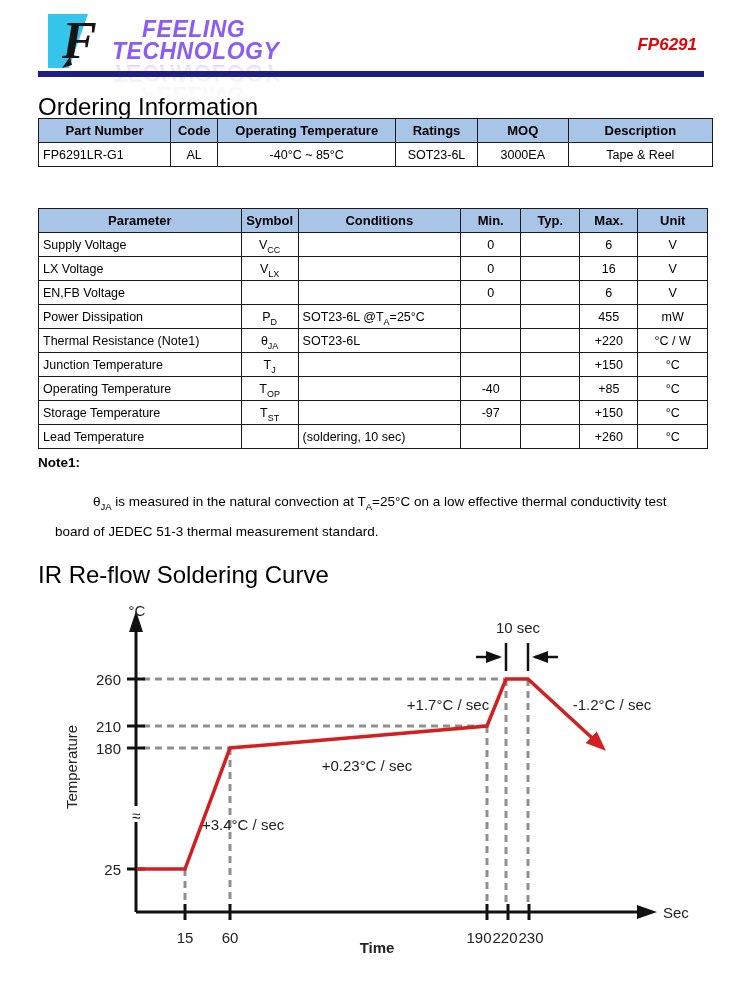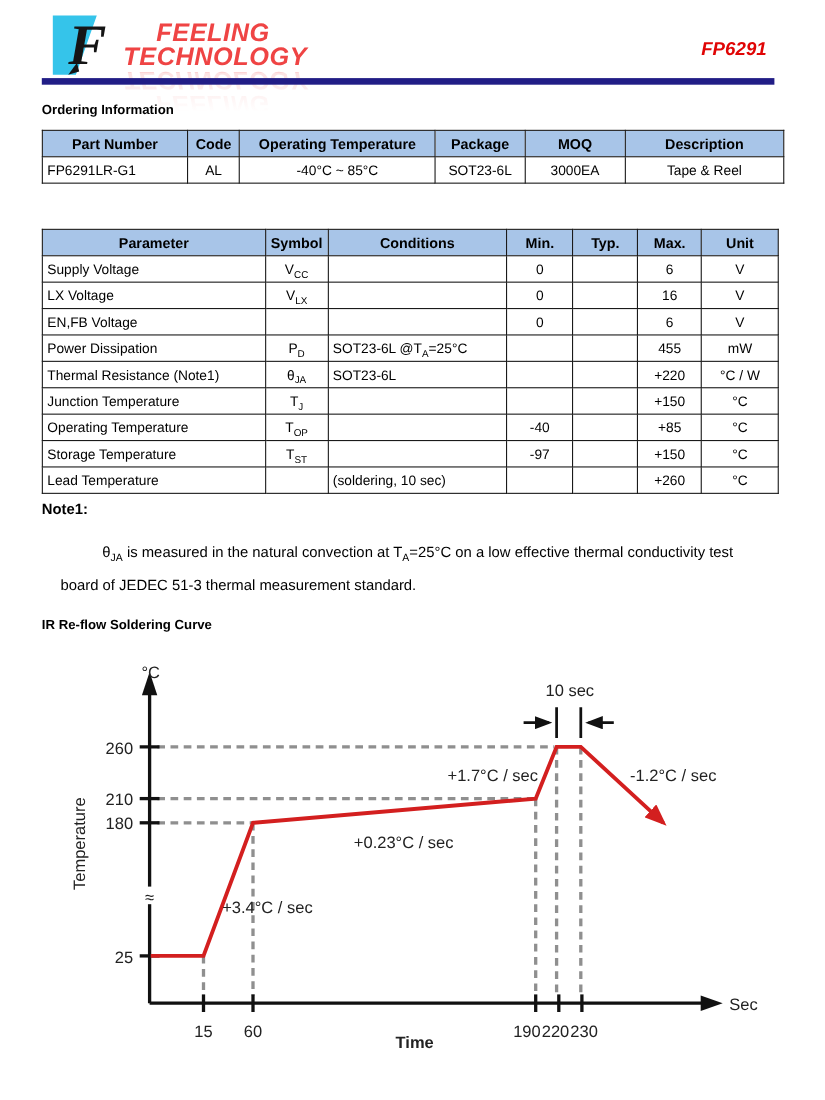--- a/index.html
+++ b/index.html
@@ -2,32 +2,32 @@
 <html><head>
 <meta charset="utf-8">
 <style>
   html,body{margin:0;padding:0;background:#fff;}
   .page{position:relative;width:750px;height:1000px;background:#fff;overflow:hidden;
         font-family:"Liberation Sans",sans-serif;color:#000;}
 
   
   .logo-mark{position:absolute;left:42px;top:13px;}
   .brand{position:absolute;left:112px;top:18px;width:280px;line-height:22px;
-         font-style:italic;font-weight:bold;font-size:23px;color:#ef4444;letter-spacing:.5px;}
+         font-style:italic;font-weight:bold;font-size:23px;color:#8b5cf6;letter-spacing:.5px;}
   .brand .l1{display:block;padding-left:30px;}
   .brand .l2{display:block;}
   .brand.reflection{top:62px;transform:scaleY(-1);opacity:.28;}
   .refl-fade{position:absolute;left:100px;top:66px;width:320px;height:42px;
              background:linear-gradient(to bottom,rgba(255,255,255,.45),#fff 85%);}
   .part-no{position:absolute;left:560px;top:35px;width:137px;text-align:right;
            font-style:italic;font-weight:bold;font-size:17px;color:#e00505;}
   .header-rule{position:absolute;left:38px;top:71px;width:666px;height:6px;background:#211d86;}
 
   
-  h2{position:absolute;margin:0;font-weight:bold;font-size:12px;color:#000;
+  h2{position:absolute;margin:0;font-weight:normal;font-size:24px;color:#000;
      font-family:"Liberation Sans",sans-serif;}
   #ordering-title{left:38px;top:93px;}
   #amr-title{left:38px;top:184px;}
   #reflow-title{left:38px;top:561px;}
 
   
   .tbl{position:absolute;border-collapse:collapse;table-layout:fixed;background:#fff;
        font-size:12.5px;}
   .tbl th,.tbl td{border:1px solid #1a1a1a;height:23px;padding:0 4px;text-align:center;
        overflow:hidden;white-space:nowrap;}
@@ -80,21 +80,21 @@
         <col style="width:26.4%">
       <col style="width:12.1%">
         <col style="width:13.5%">
         <col style="width:21.4%">
     </colgroup>
     <thead>
         <tr>
           <th>Part Number</th>
           <th>Code</th>
           <th>Operating Temperature</th>
-          <th>Package</th>
+          <th>Ratings</th>
           <th>MOQ</th>
           <th>Description</th>
         </tr>
       </thead>
     <tbody>
         <tr>
           <td>FP6291LR-G1</td>
           <td>AL</td>
           <td>-40°C ~ 85°C</td>
           <td>SOT23-6L</td>

